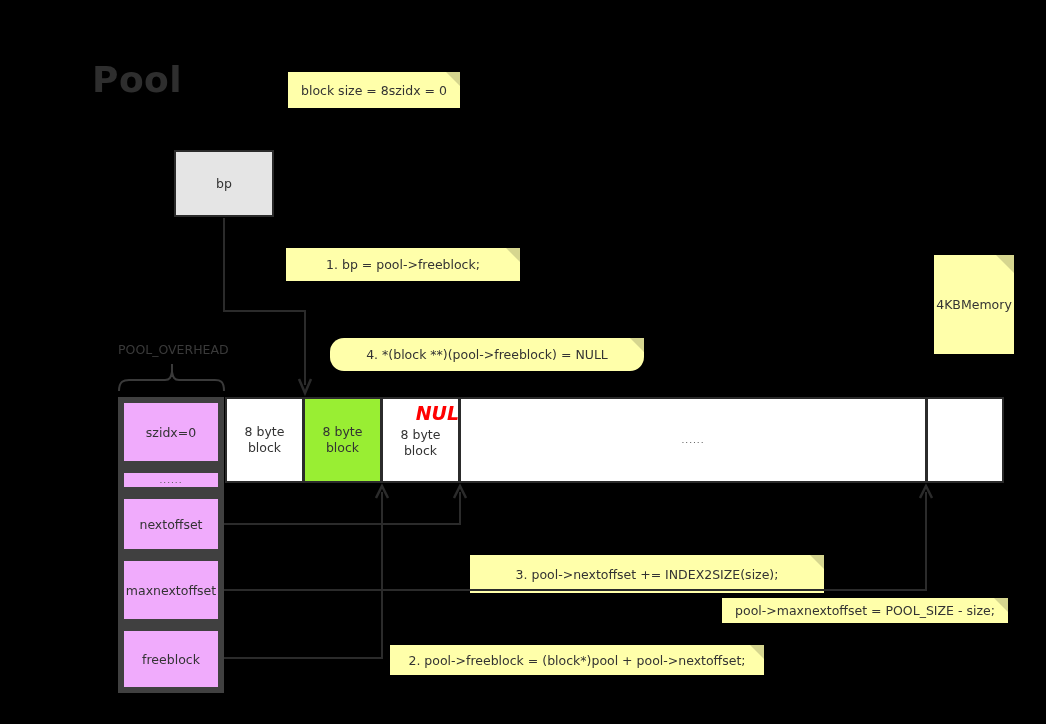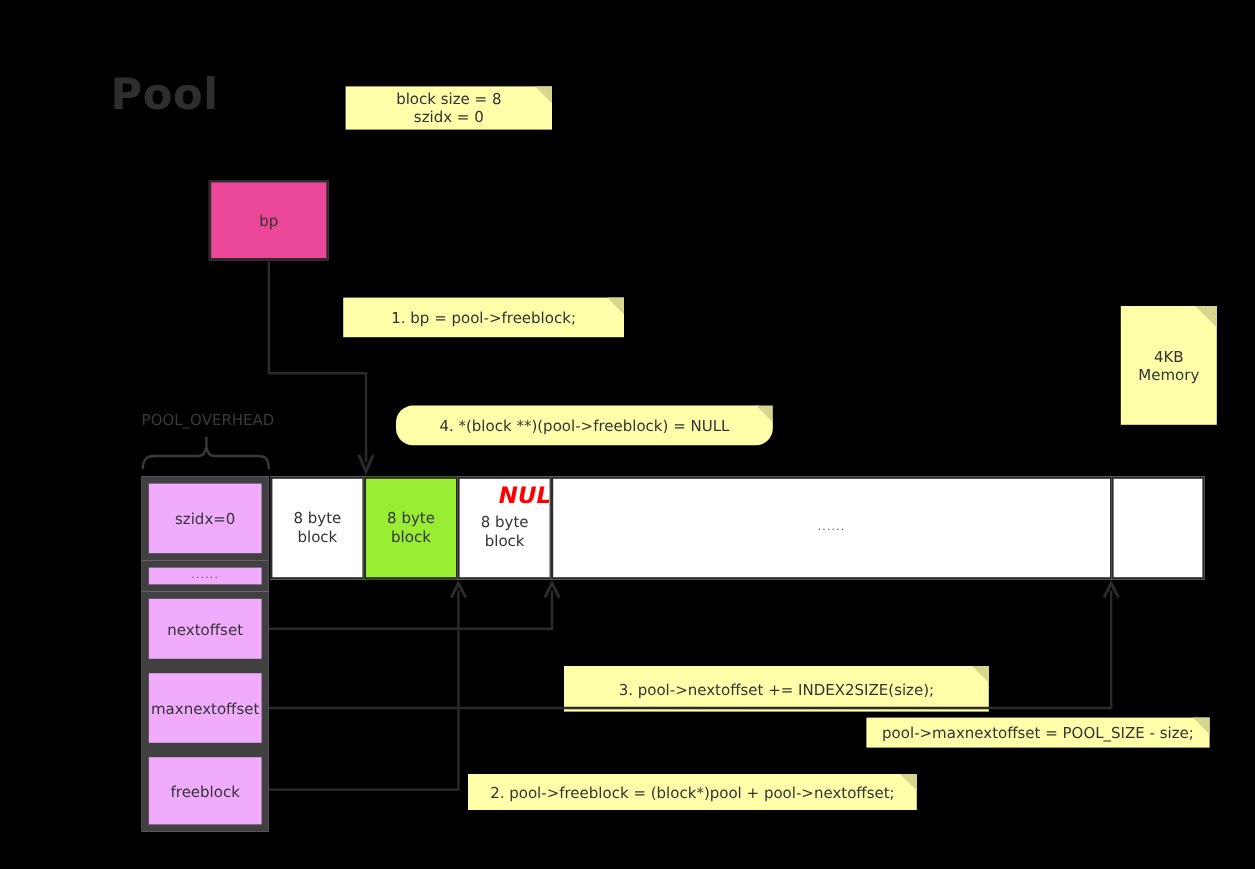--- a/index.html
+++ b/index.html
@@ -48,35 +48,34 @@
   .note .fold {
     position: absolute;
     right: 0;
     top: 0;
     width: 0;
     height: 0;
     border-left: 14px solid transparent;
     border-top: 14px solid #d6d68f;
   }
   .note-multiline {
-    flex-direction: column;
   }
   .note-tall .fold {
     border-left-width: 18px;
     border-top-width: 18px;
   }
 
   
   .bp-box {
     position: absolute;
     left: 174px;
     top: 150px;
     width: 100px;
     height: 67px;
-    background: #ec4899;
+    background: #e5e5e5;
     border: 2px solid #2b2b2b;
     box-sizing: border-box;
     display: flex;
     align-items: center;
     justify-content: center;
     font-size: 12.5px;
     color: #333333;
   }
 
   

